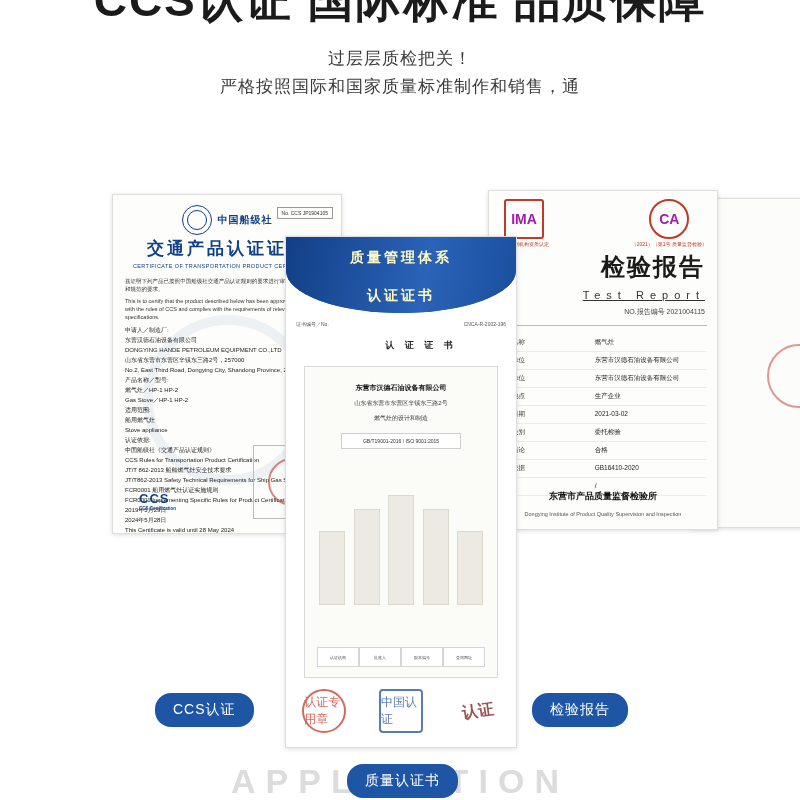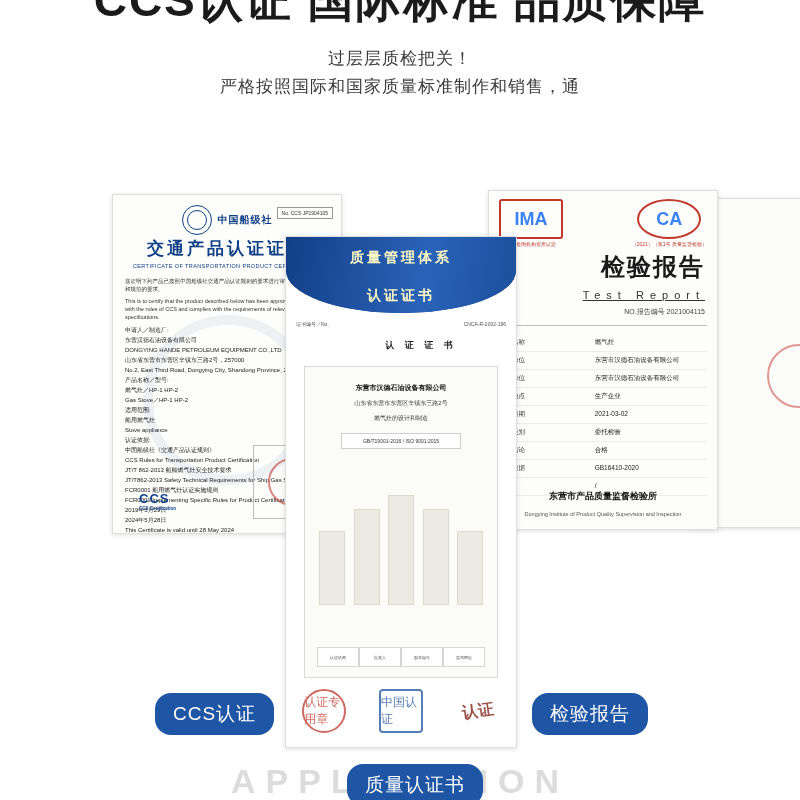--- a/index.html
+++ b/index.html
@@ -58,24 +58,24 @@
 
   
   .cert.report {
     left: 488px; top: 10px; width: 230px; height: 340px;
   }
   .report .r-top {
     display: flex; justify-content: space-between; align-items: center;
     padding: 8px 10px 2px 10px;
   }
   .badge-circle {
-    width: 64px; height: 40px; border-radius: 50%;
+    width: 40px; height: 40px; border-radius: 50%;
     border: 2px solid #c0392b; position: relative;
     display: flex; align-items: center; justify-content: center;
-    font-size: 18px; color: #3b82f6; font-weight: 700;
+    font-size: 14px; color: #a21caf; font-weight: 700;
   }
   .badge-circle.sq { border-radius: 3px; border-color:#c0392b; }
   .badge-lbl { font-size: 5px; color:#c0392b; text-align:center; margin-top:2px;}
   .badge-wrap { display:flex; flex-direction:column; align-items:center;}
   .report .r-title {
     text-align: right; font-size: 24px; font-weight: 700; color: #1a1a1a;
     padding: 2px 12px 0 0; letter-spacing: 2px;
   }
   .report .r-sub {
     text-align: right; font-size: 11px; color: #333; padding: 6px 12px 0 0;
@@ -218,21 +218,21 @@
   .quality .q-seals .s.ink {
     border:none; color:#7a1a12; font-size:16px; font-weight:700;
     transform: rotate(-8deg);
   }
 
   
   .pill {
     position: absolute;
     background: #1f55a5;
     color: #ffffff;
-    font-size: 19px;
+    font-size: 14px;
     letter-spacing: 1px;
     padding: 8px 18px;
     border-radius: 16px;
     white-space: nowrap;
     z-index: 8;
   }
   .pill.ccs-lbl    { left: 155px; top: 513px; }
   .pill.report-lbl { left: 532px; top: 513px; }
   .pill.qa-lbl     { left: 347px; top: 584px; }
 

